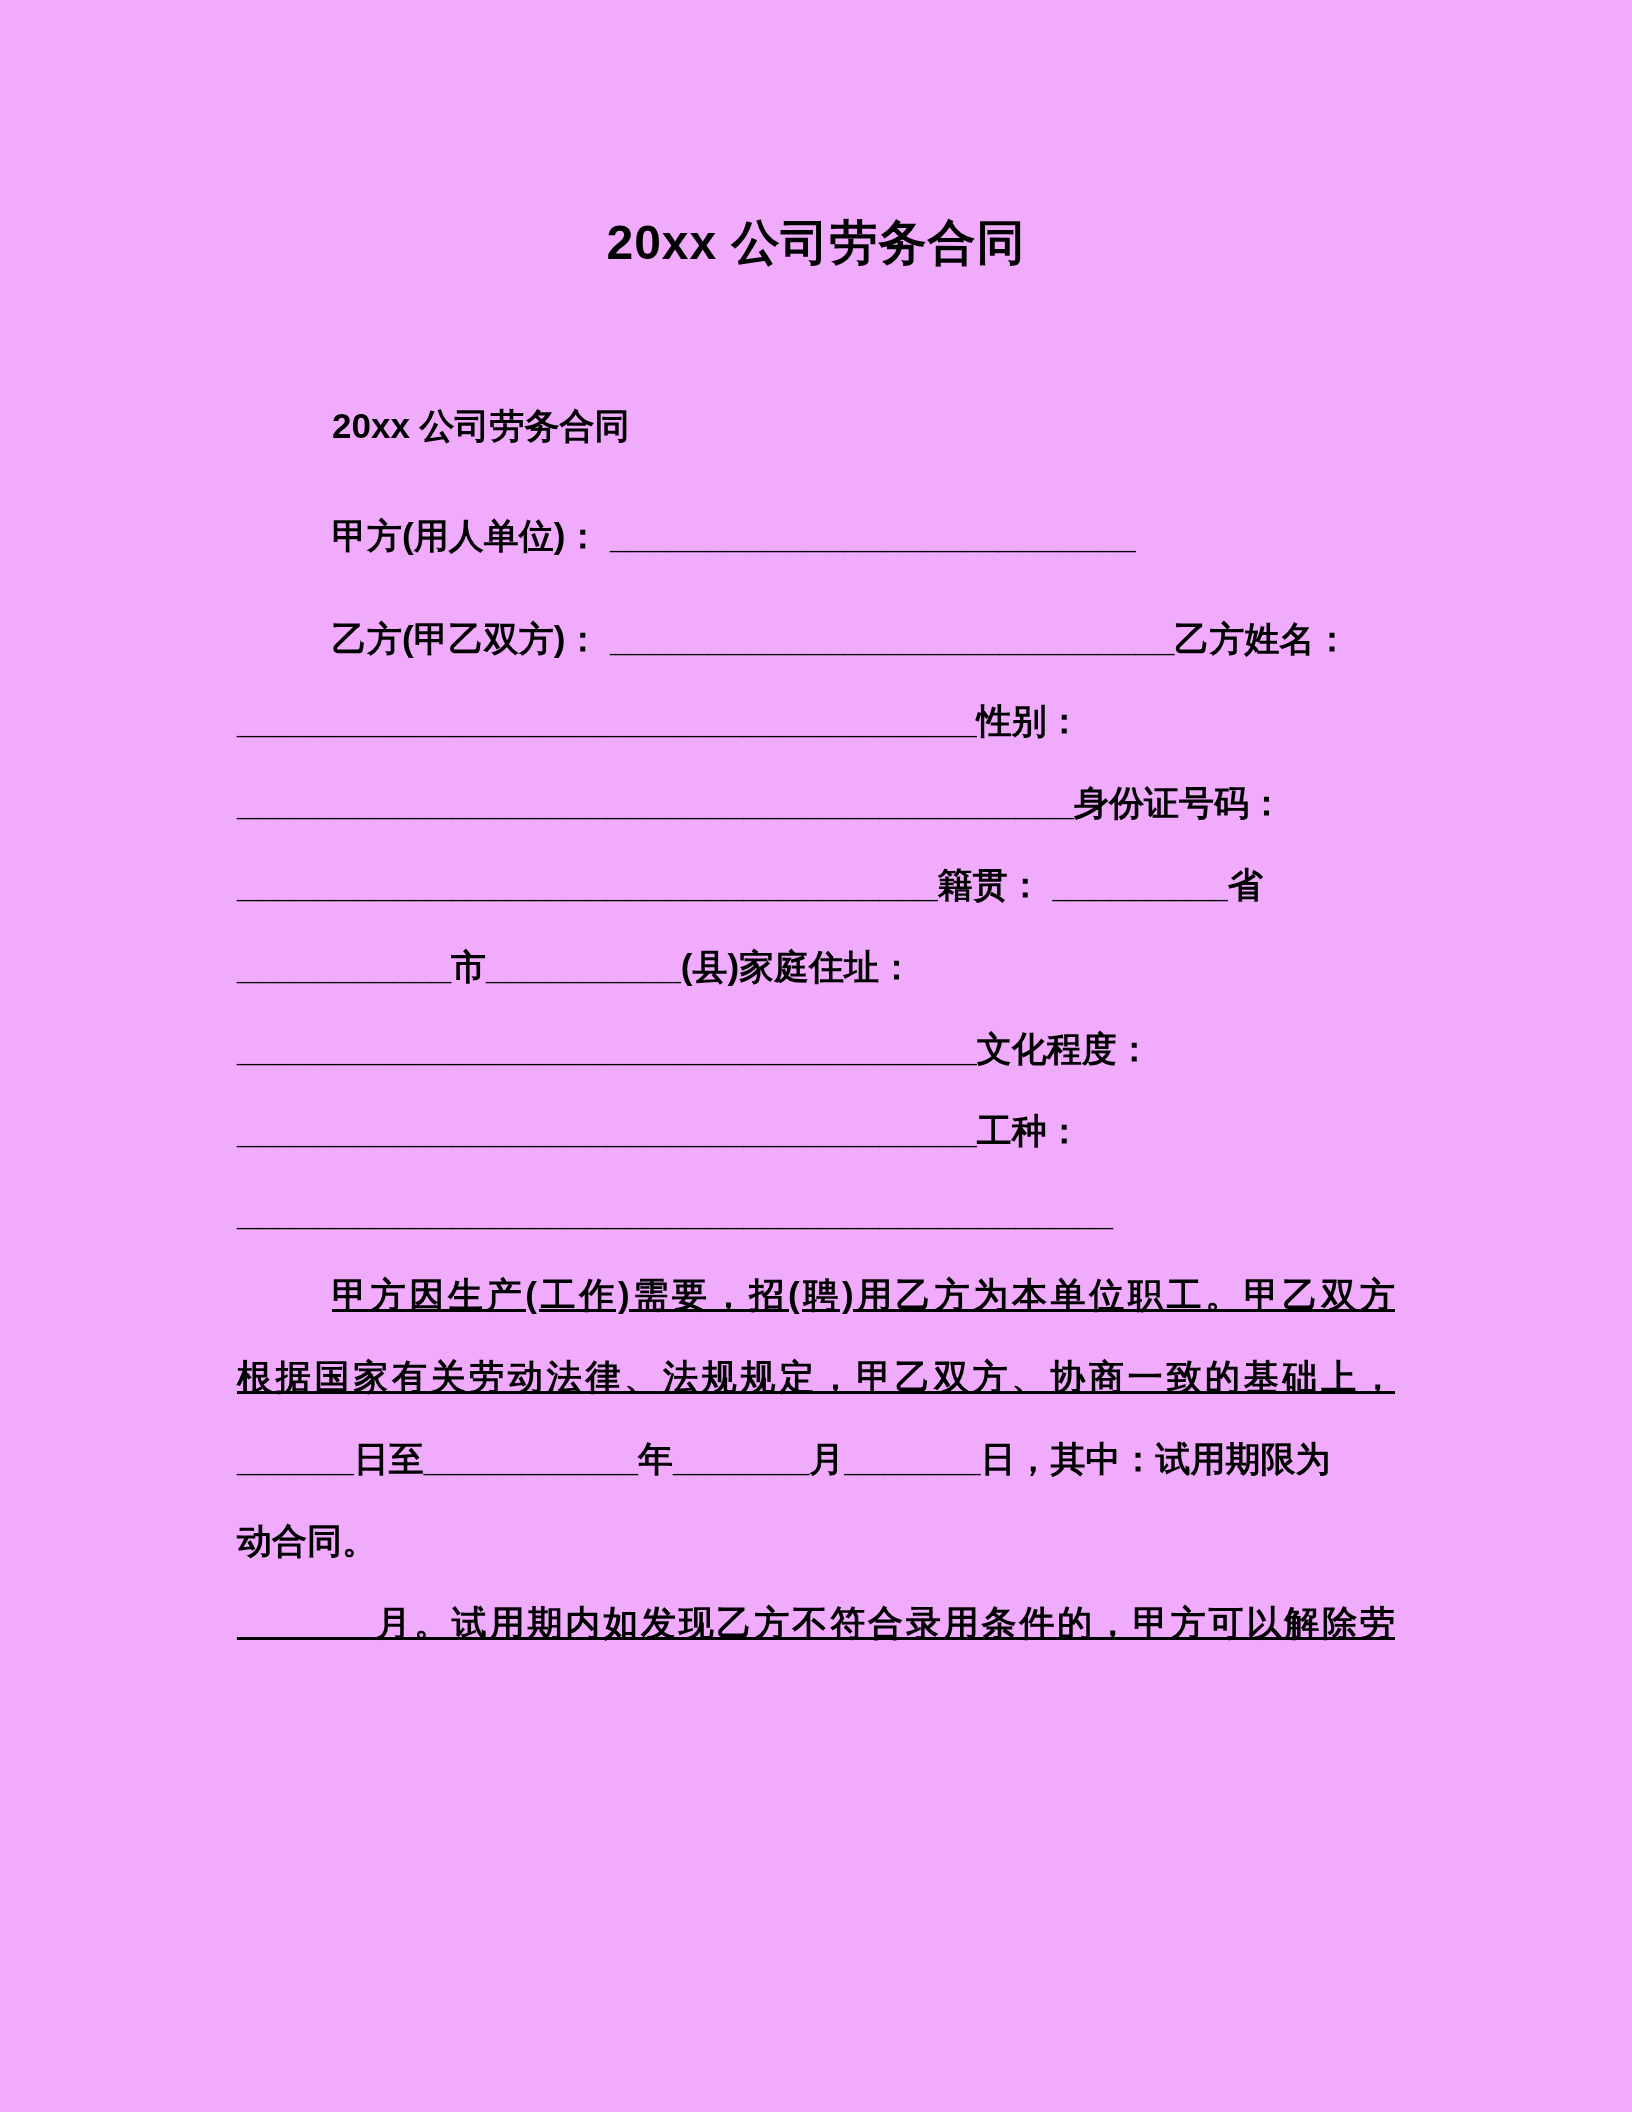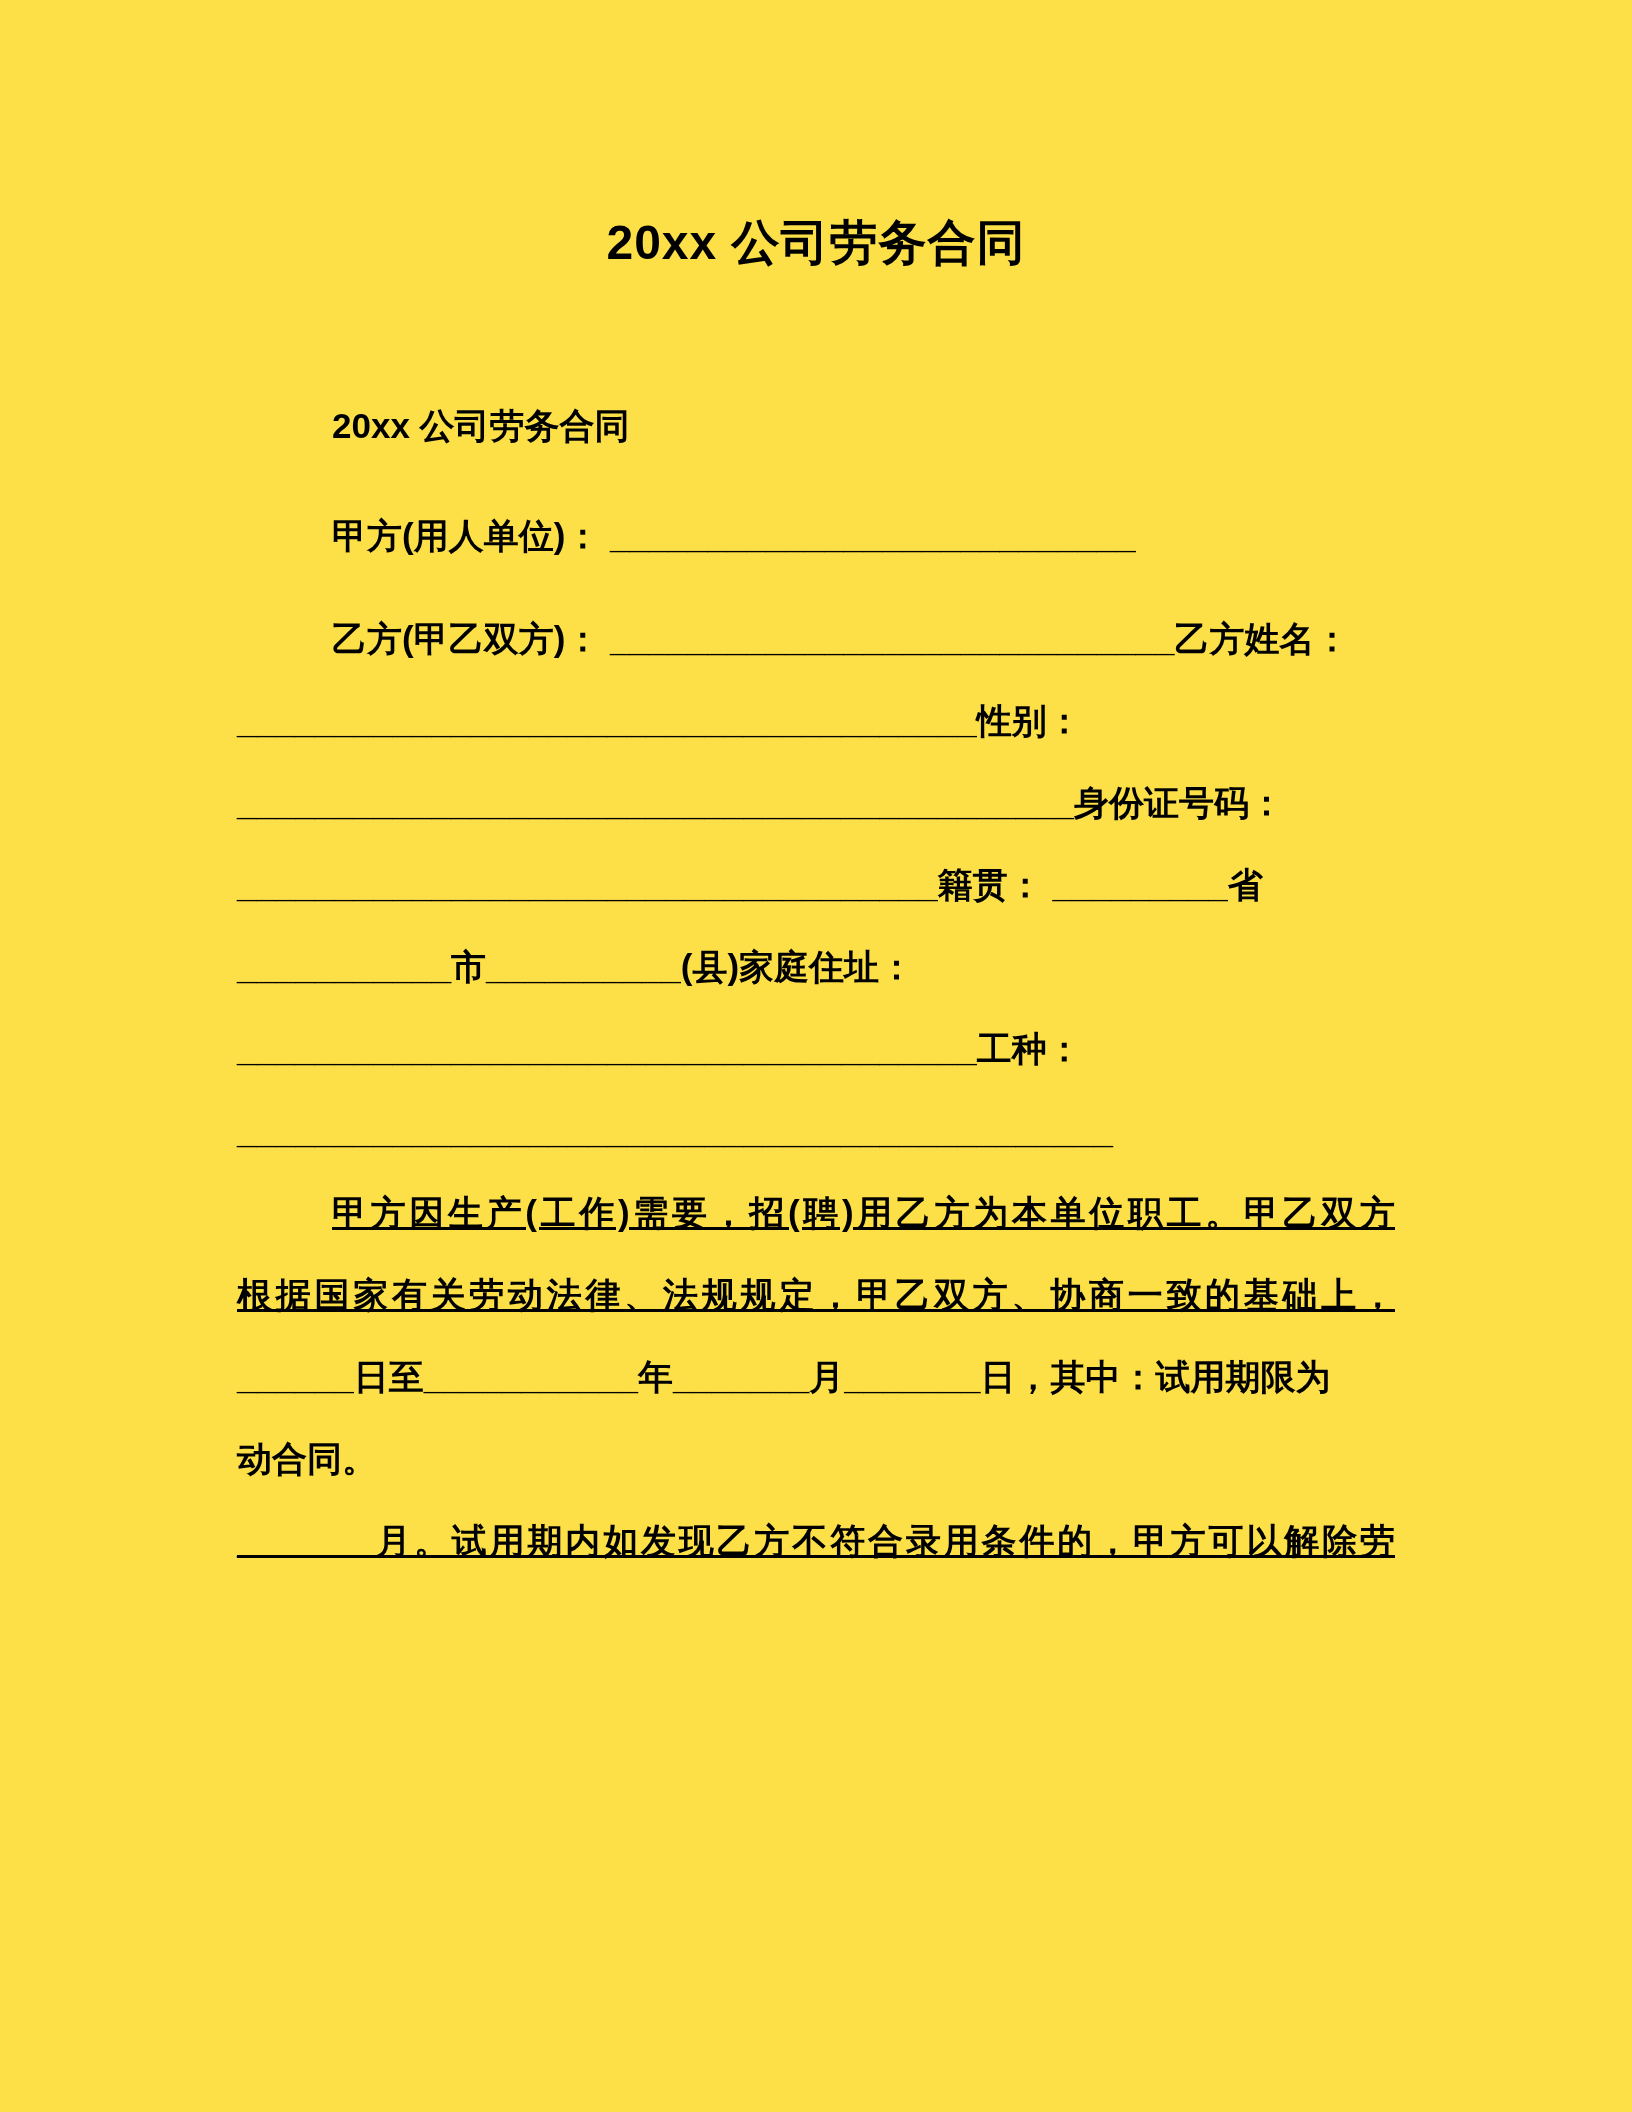--- a/index.html
+++ b/index.html
@@ -5,21 +5,21 @@
   html, body {
     margin: 0;
     padding: 0;
     background: #e8e8e8;
   }
   .page {
     position: relative;
     width: 1632px;
     height: 2112px;
     margin: 0 auto;
-    background: #fde047;
+    background: #f0abfc;
     overflow: hidden;
     font-family: "Liberation Sans", "DejaVu Sans", sans-serif;
     color: #000000;
     box-sizing: border-box;
     padding: 210px 237px 0 237px;
   }
   .doc-title {
     font-size: 48px;
     font-weight: bold;
     line-height: 66px;
@@ -55,20 +55,21 @@
   <h1 class="doc-title">20xx 公司劳务合同</h1>
 
   <div class="doc-body">
     <div class="line indent gap-a">20xx 公司劳务合同</div>
     <div class="line indent gap-b">甲方(用人单位)： ___________________________</div>
     <div class="line indent">乙方(甲乙双方)： _____________________________乙方姓名：</div>
     <div class="line">______________________________________性别：</div>
     <div class="line">___________________________________________身份证号码：</div>
     <div class="line">____________________________________籍贯： _________省</div>
     <div class="line">___________市__________(县)家庭住址：</div>
+    <div class="line">______________________________________文化程度：</div>
     <div class="line">______________________________________工种：</div>
     <div class="line">_____________________________________________</div>
     <div class="line indent justify">甲方因生产(工作)需要，招(聘)用乙方为本单位职工。甲乙双方</div>
     <div class="line justify">根据国家有关劳动法律、法规规定，甲乙双方、协商一致的基础上，</div>
     <div class="line">______日至___________年_______月_______日，其中：试用期限为</div>
     <div class="line">动合同。</div>
     <div class="line justify">_______月。试用期内如发现乙方不符合录用条件的，甲方可以解除劳</div>
   </div>
 </div>
 

